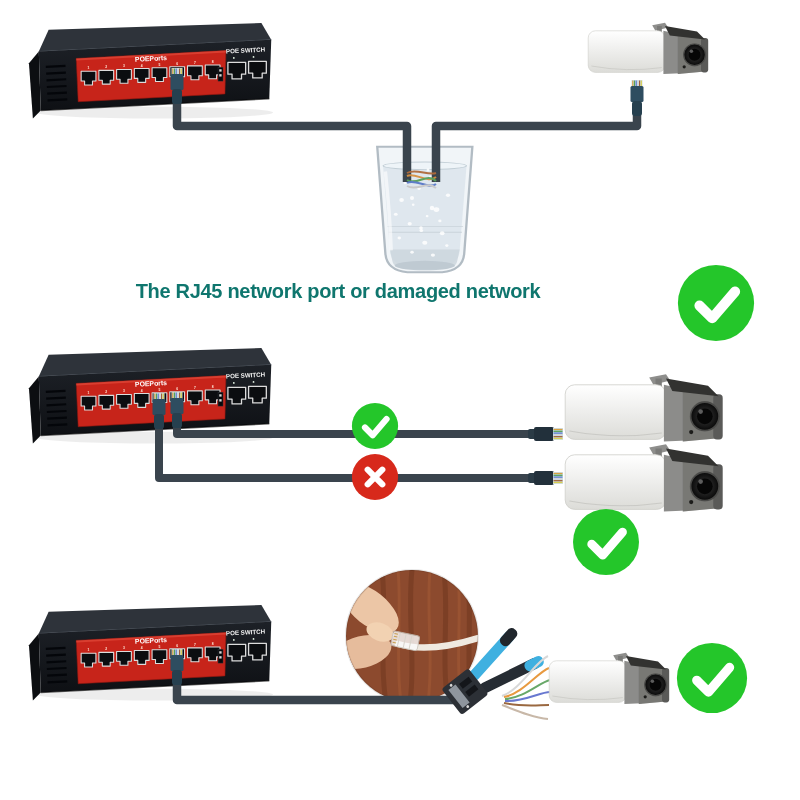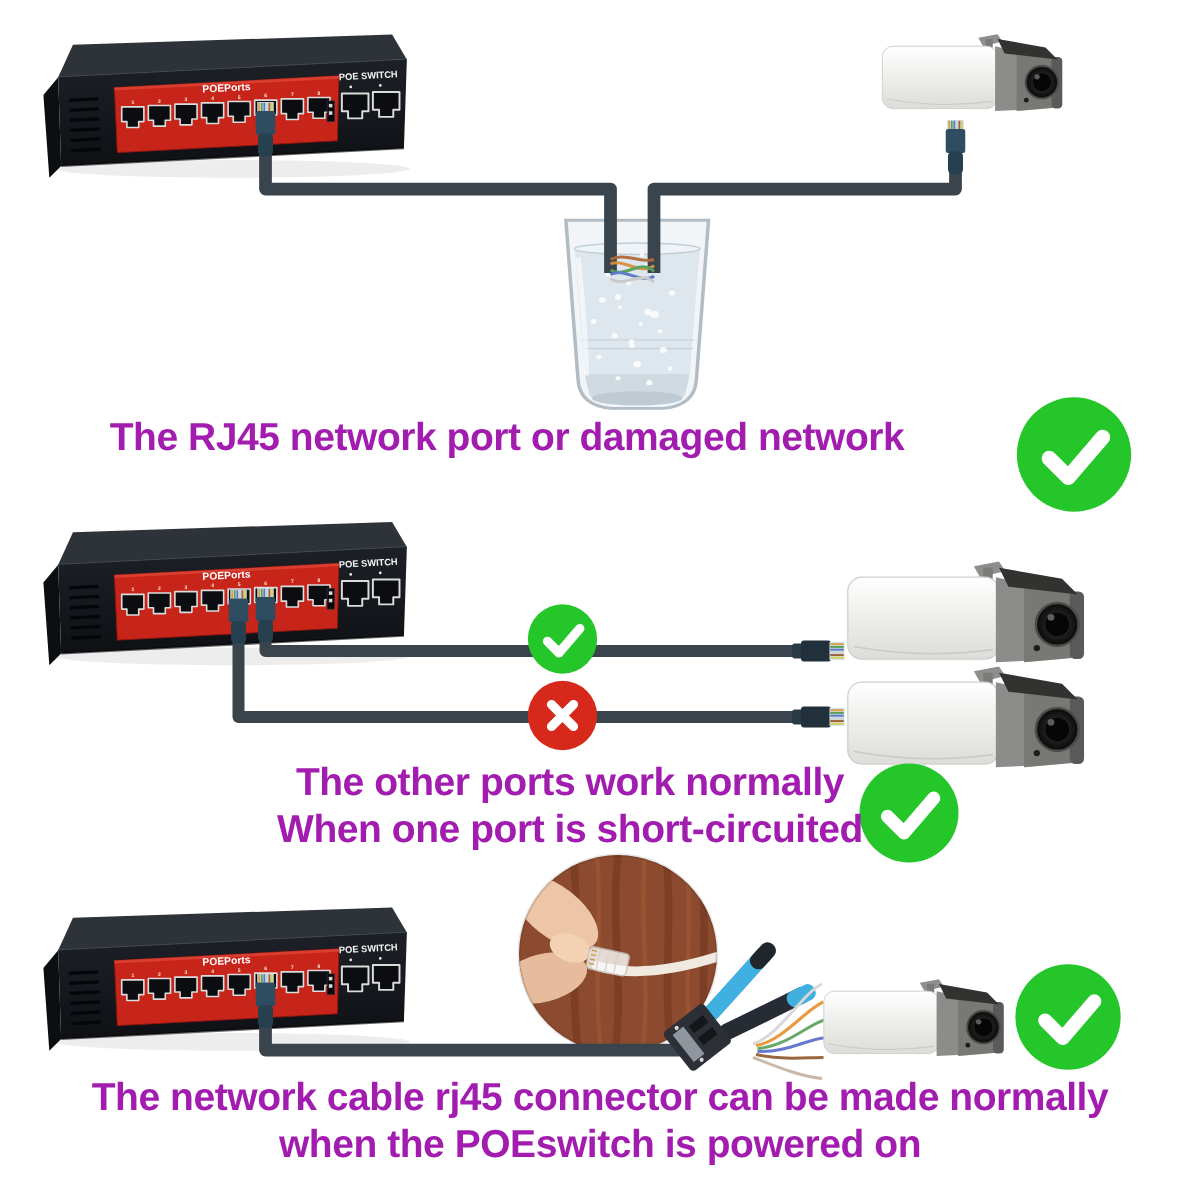--- a/index.html
+++ b/index.html
@@ -1,20 +1,20 @@
 <!DOCTYPE html>
 <html style="--pass-green: #24c62a; --fail-red: #d7291b; --cable: #3a444d; --switch-panel-red: #c7241a; --switch-body: #15181d; --background: #ffffff;"><head>
 <meta charset="utf-8">
 <style>
   html,body{margin:0;padding:0;background:#fff;}
   #stage{position:relative;width:800px;height:800px;background:#fff;overflow:hidden;
          font-family:"Liberation Sans",sans-serif;}
   #stage svg{position:absolute;left:0;top:0;}
-  .caption{position:absolute;text-align:center;font-weight:bold;color:#a21caf;
-           font-size:26px;line-height:31px;letter-spacing:-0.3px;}
+  .caption{position:absolute;text-align:center;font-weight:bold;color:#0f766e;
+           font-size:20px;line-height:31px;letter-spacing:-0.3px;}
   svg text{font-family:"Liberation Sans",sans-serif;}
 </style>
 </head>
 <body>
 
 <div id="stage" style="background: rgb(255, 255, 255);">
 
 <svg width="800" height="800" viewBox="0 0 800 800">
   <defs>
     <linearGradient id="gradBody" x1="0" y1="0" x2="0" y2="1">
@@ -275,22 +275,14 @@
       <path d="M502,705 C520,712 535,718 548,719" stroke="#c8b8a8"></path>
     </g>
     <use href="#g-cam" transform="translate(546,648) scale(0.8)"></use>
     <use href="#g-pass" transform="translate(712,678) scale(1.17)"></use>
   </g>
 </svg>
 
 <div class="caption" style="left:18px;top:276px;width:640px">
   <div>The RJ45 network port or damaged network</div>
 </div>
-<div class="caption" style="left:60px;top:506px;width:640px">
-  <div>The other ports work normally</div>
-  <div>When one port is short-circuited</div>
+
 </div>
-<div class="caption" style="left:40px;top:716px;width:720px">
-  <div>The network cable rj45 connector can be made normally</div>
-  <div>when the POEswitch is powered on</div>
-</div>
-
-</div>
 
 </body></html>

